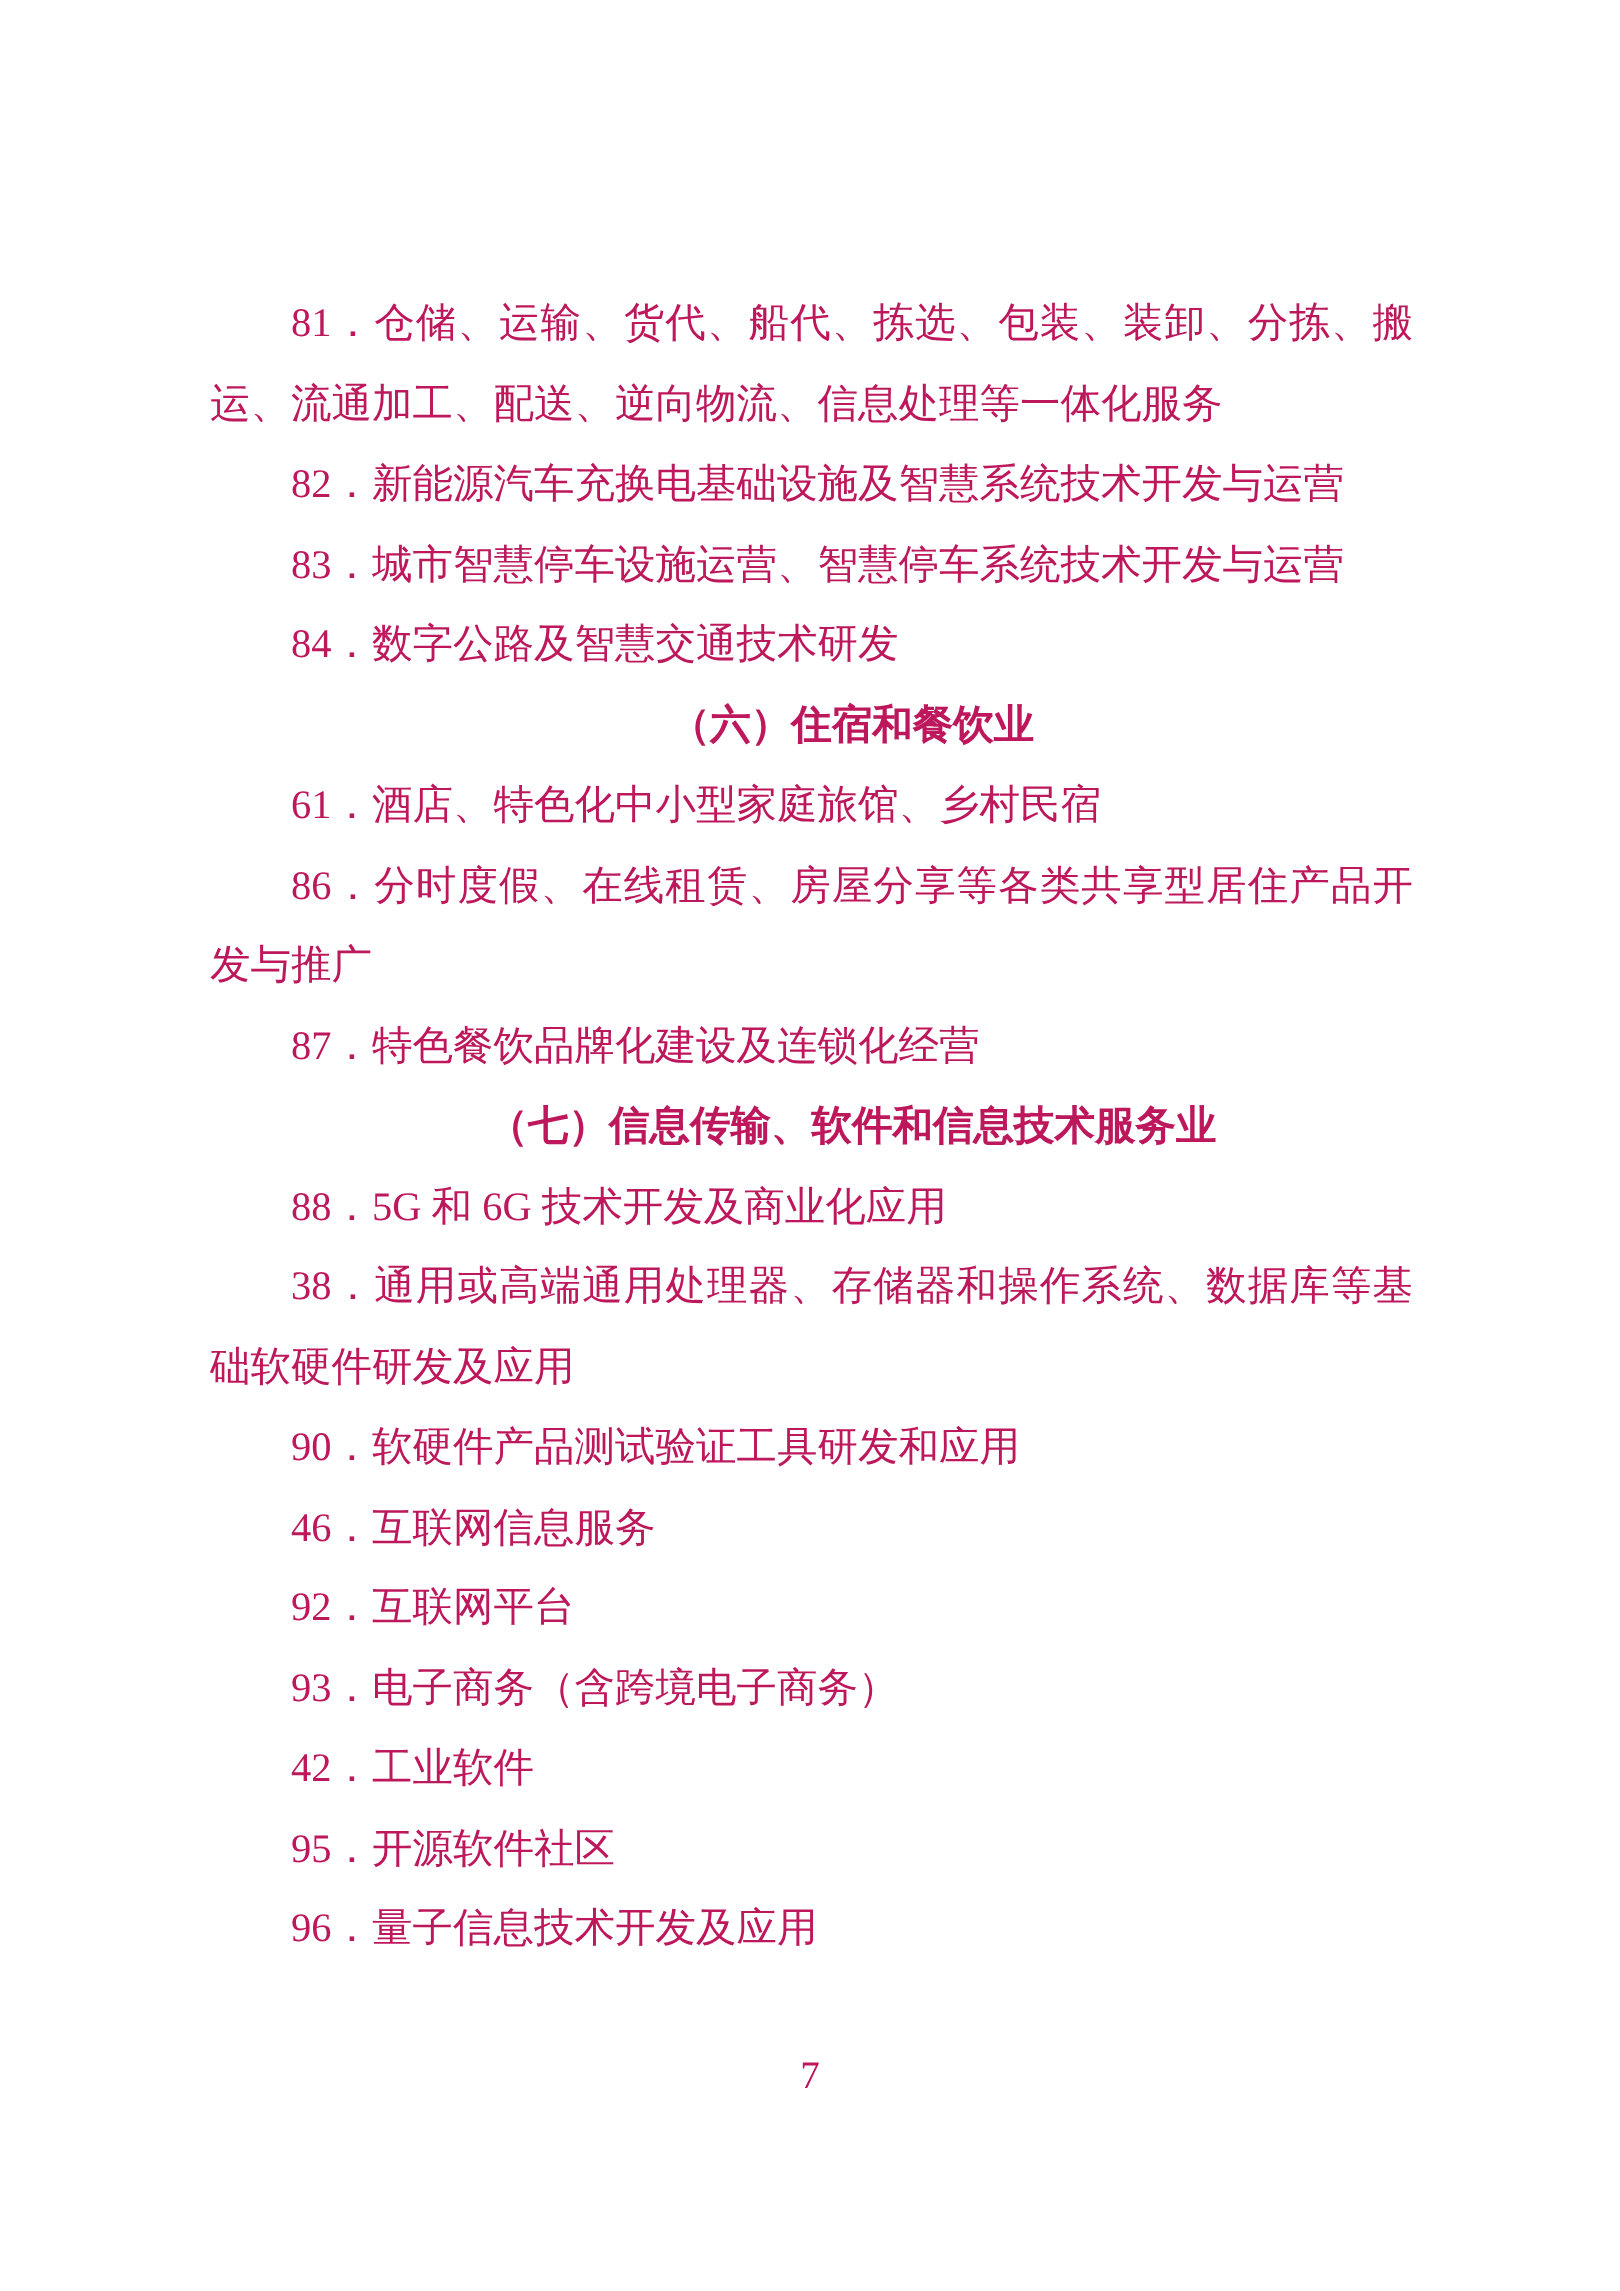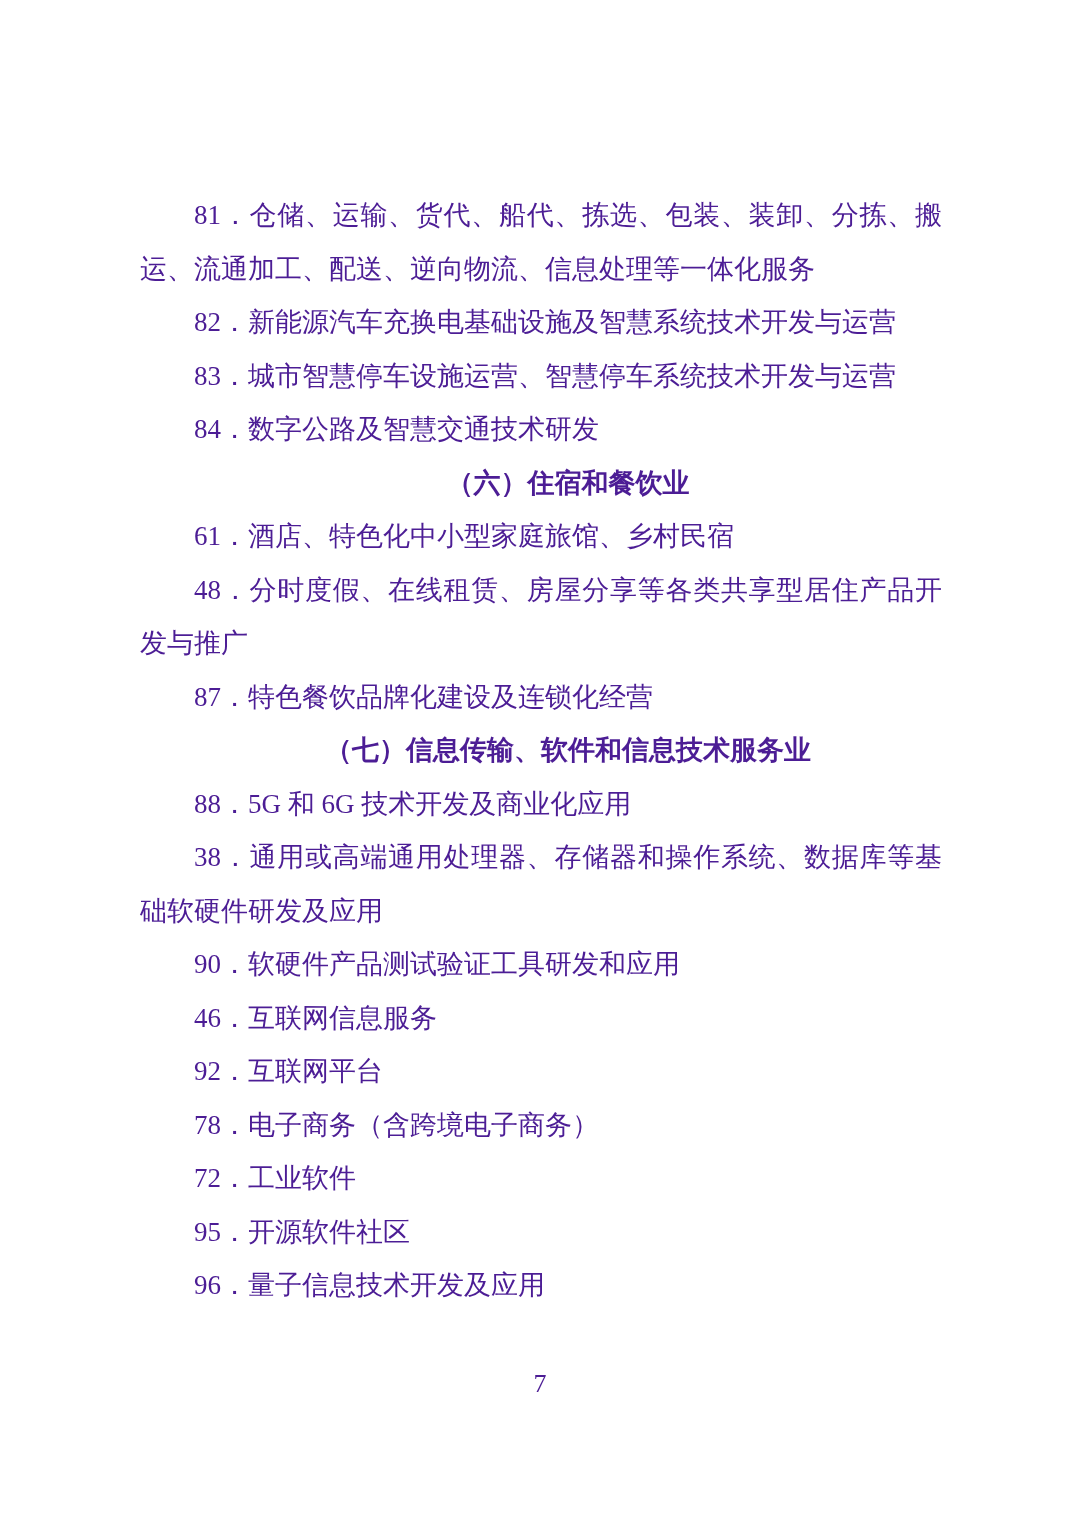--- a/index.html
+++ b/index.html
@@ -5,21 +5,21 @@
   html, body {
     margin: 0;
     padding: 0;
     background: #ffffff;
   }
   .page {
     position: relative;
     width: 1080px;
     height: 1518px;
     background: #ffffff;
-    color: #4c1d95;
+    color: #be185d;
     font-family: "Liberation Serif", "DejaVu Serif", serif;
     overflow: hidden;
   }
   .doc {
     position: absolute;
     left: 140px;
     top: 189px;
     width: 802px;
   }
   .doc p {
@@ -51,27 +51,27 @@
 <body>
 
 <div class="page">
   <div class="doc">
     <p class="item">81．仓储、运输、货代、船代、拣选、包装、装卸、分拣、搬运、流通加工、配送、逆向物流、信息处理等一体化服务</p>
     <p class="item">82．新能源汽车充换电基础设施及智慧系统技术开发与运营</p>
     <p class="item">83．城市智慧停车设施运营、智慧停车系统技术开发与运营</p>
     <p class="item">84．数字公路及智慧交通技术研发</p>
     <p class="heading">（六）住宿和餐饮业</p>
     <p class="item">61．酒店、特色化中小型家庭旅馆、乡村民宿</p>
-    <p class="item">48．分时度假、在线租赁、房屋分享等各类共享型居住产品开发与推广</p>
+    <p class="item">86．分时度假、在线租赁、房屋分享等各类共享型居住产品开发与推广</p>
     <p class="item">87．特色餐饮品牌化建设及连锁化经营</p>
     <p class="heading">（七）信息传输、软件和信息技术服务业</p>
     <p class="item">88．5G 和 6G 技术开发及商业化应用</p>
     <p class="item">38．通用或高端通用处理器、存储器和操作系统、数据库等基础软硬件研发及应用</p>
     <p class="item">90．软硬件产品测试验证工具研发和应用</p>
     <p class="item">46．互联网信息服务</p>
     <p class="item">92．互联网平台</p>
-    <p class="item">78．电子商务（含跨境电子商务）</p>
-    <p class="item">72．工业软件</p>
+    <p class="item">93．电子商务（含跨境电子商务）</p>
+    <p class="item">42．工业软件</p>
     <p class="item">95．开源软件社区</p>
     <p class="item">96．量子信息技术开发及应用</p>
   </div>
   <div class="footer">7</div>
 </div>
 
 </body></html>

